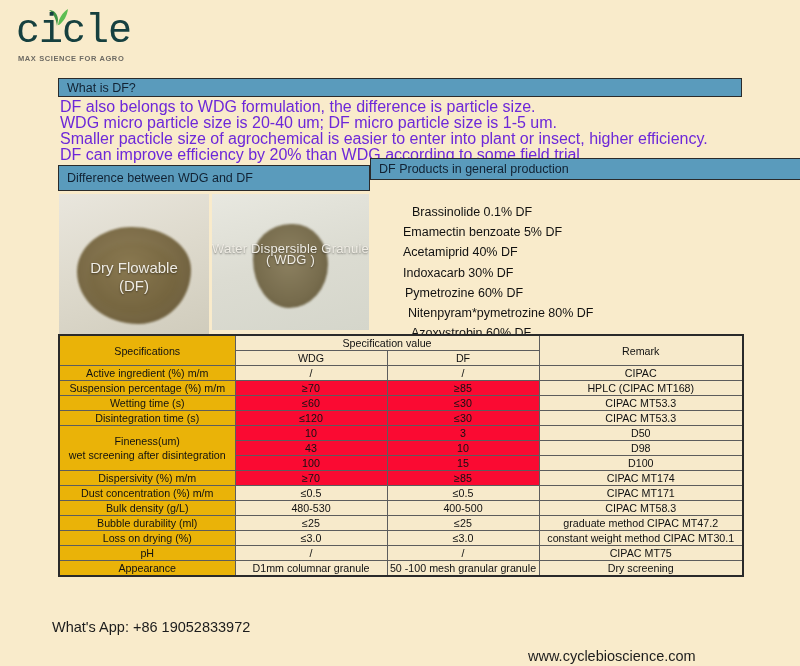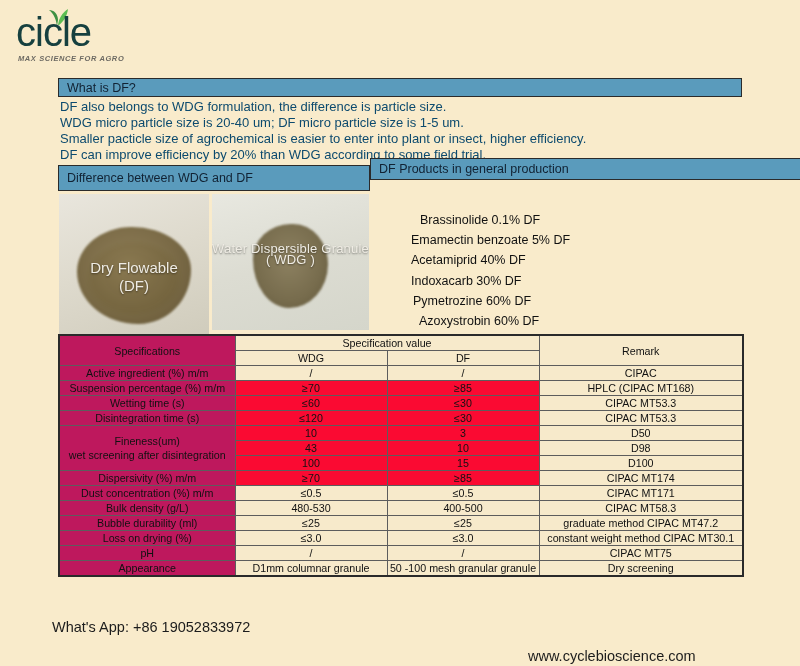--- a/index.html
+++ b/index.html
@@ -6,43 +6,43 @@
   body{
     width:800px;height:666px;overflow:hidden;
     background:#F9EBCB;
     font-family:"Liberation Sans", sans-serif;
     color:#1b1b1b;
     position:relative;
   }
   
   #logo-area{position:absolute;left:10px;top:4px;width:180px;height:58px;}
   #logo-word{
-    font-family:Liberation Sans, sans-serif;
+    font-family:Liberation Mono, monospace;
     font-size:40px;line-height:40px;color:#16403F;letter-spacing:-1px;
     position:absolute;left:6px;top:8px;font-weight:400;
   }
   #logo-leaves{position:absolute;left:32px;top:1px;width:30px;height:22px;}
   #logo-tag{
     position:absolute;left:8px;top:50px;
-    font-size:7.5px;letter-spacing:.6px;color:#6d6a63;font-style:italic;font-weight:bold;
+    font-size:7.5px;letter-spacing:.6px;color:#6d6a63;font-weight:bold;
   }
   
   .blue-bar{
     background:#5A9BBC;border:1px solid #2b2b2b;
     color:#123;font-size:12.5px;
     display:flex;align-items:center;
     padding-left:8px;box-sizing:border-box;
     position:absolute;
   }
   #bar-whatisdf{left:58px;top:78px;width:684px;height:19px;}
   #bar-diff{left:58px;top:165px;width:312px;height:26px;}
   #bar-products{left:370px;top:158px;width:435px;height:22px;}
   
   #intro{position:absolute;left:60px;top:99px;width:690px;}
-  #intro p{margin:0 0 1px 0;font-size:13px;line-height:15px;color:#0c4a6e;}
+  #intro p{margin:0 0 1px 0;font-size:16px;line-height:15px;color:#6d28d9;}
   
   #img-wrap{position:absolute;left:59px;top:194px;width:310px;height:136px;display:flex;gap:3px;}
   .photo{position:relative;overflow:hidden;}
   #photo-df{width:150px;height:148px;
     background:
       radial-gradient(ellipse 66px 52px at 50% 57%, #6d5c3c 0%, #7b6a46 40%, #8d7c55 62%, rgba(160,150,120,0) 74%),
       linear-gradient(160deg,#e9e6dd 0%,#dedacd 45%,#cfcbbb 100%);
   }
   #photo-df:after{
     content:"";position:absolute;left:12%;top:22%;width:76%;height:66%;
@@ -65,36 +65,36 @@
     background:radial-gradient(ellipse at 48% 42%, #8d8161 0%, #776c4d 60%, #5f5539 100%);
     filter:blur(.8px);
   }
   #photo-wdg .photo-label{top:36%;font-size:13px;line-height:11px;letter-spacing:.2px;}
   
   #products{position:absolute;left:390px;top:194px;width:350px;}
   #products li{
     list-style:none;font-size:12.5px;line-height:20.2px;color:#111;
     margin:0;padding:0;
   }
-  #products ul{margin:16px;padding:0;}
+  #products ul{margin:8px;padding:0;}
   
   #spec-table{
     position:absolute;left:58px;top:334px;width:684px;
     border-collapse:collapse;
     table-layout:fixed;
     border:2px solid #2a2a2a;
   }
   #spec-table td,#spec-table th{
     border:1px solid #5d5d5d;
     font-size:10.7px;font-weight:normal;
     text-align:center;vertical-align:middle;
     padding:1px 2px;height:15px;box-sizing:border-box;
     color:#111;
   }
-  .c-spec{background:#be185d;}
+  .c-spec{background:#eab308;}
   .c-plain{background:#F7EACB;}
   .c-red{background:#FA0A32;}
   .col1{width:176px;}
   .col2{width:152px;}
   .col3{width:152px;}
   .col4{width:204px;}
   
   #footer-left{position:absolute;left:52px;top:616px;}
   #footer-left div{font-size:14.5px;line-height:22px;color:#1c1c1c;}
   #footer-right{position:absolute;left:528px;top:648px;font-size:14.5px;color:#1c1c1c;}
@@ -144,20 +144,21 @@
   </div>
 </div>
 
 <div id="products">
   <ul>
     <li style="padding-left:14px">Brassinolide 0.1% DF</li>
     <li style="padding-left:5px">Emamectin  benzoate 5% DF</li>
     <li style="padding-left:5px">Acetamiprid 40% DF</li>
     <li style="padding-left:5px">Indoxacarb 30% DF</li>
     <li style="padding-left:7px">Pymetrozine 60% DF</li>
+    <li style="padding-left:10px">Nitenpyram*pymetrozine 80% DF</li>
     <li style="padding-left:13px">Azoxystrobin 60% DF</li>
   </ul>
 </div>
 
 <table id="spec-table">
   <colgroup>
     <col class="col1">
       <col class="col2">
       <col class="col3">
       <col class="col4">

